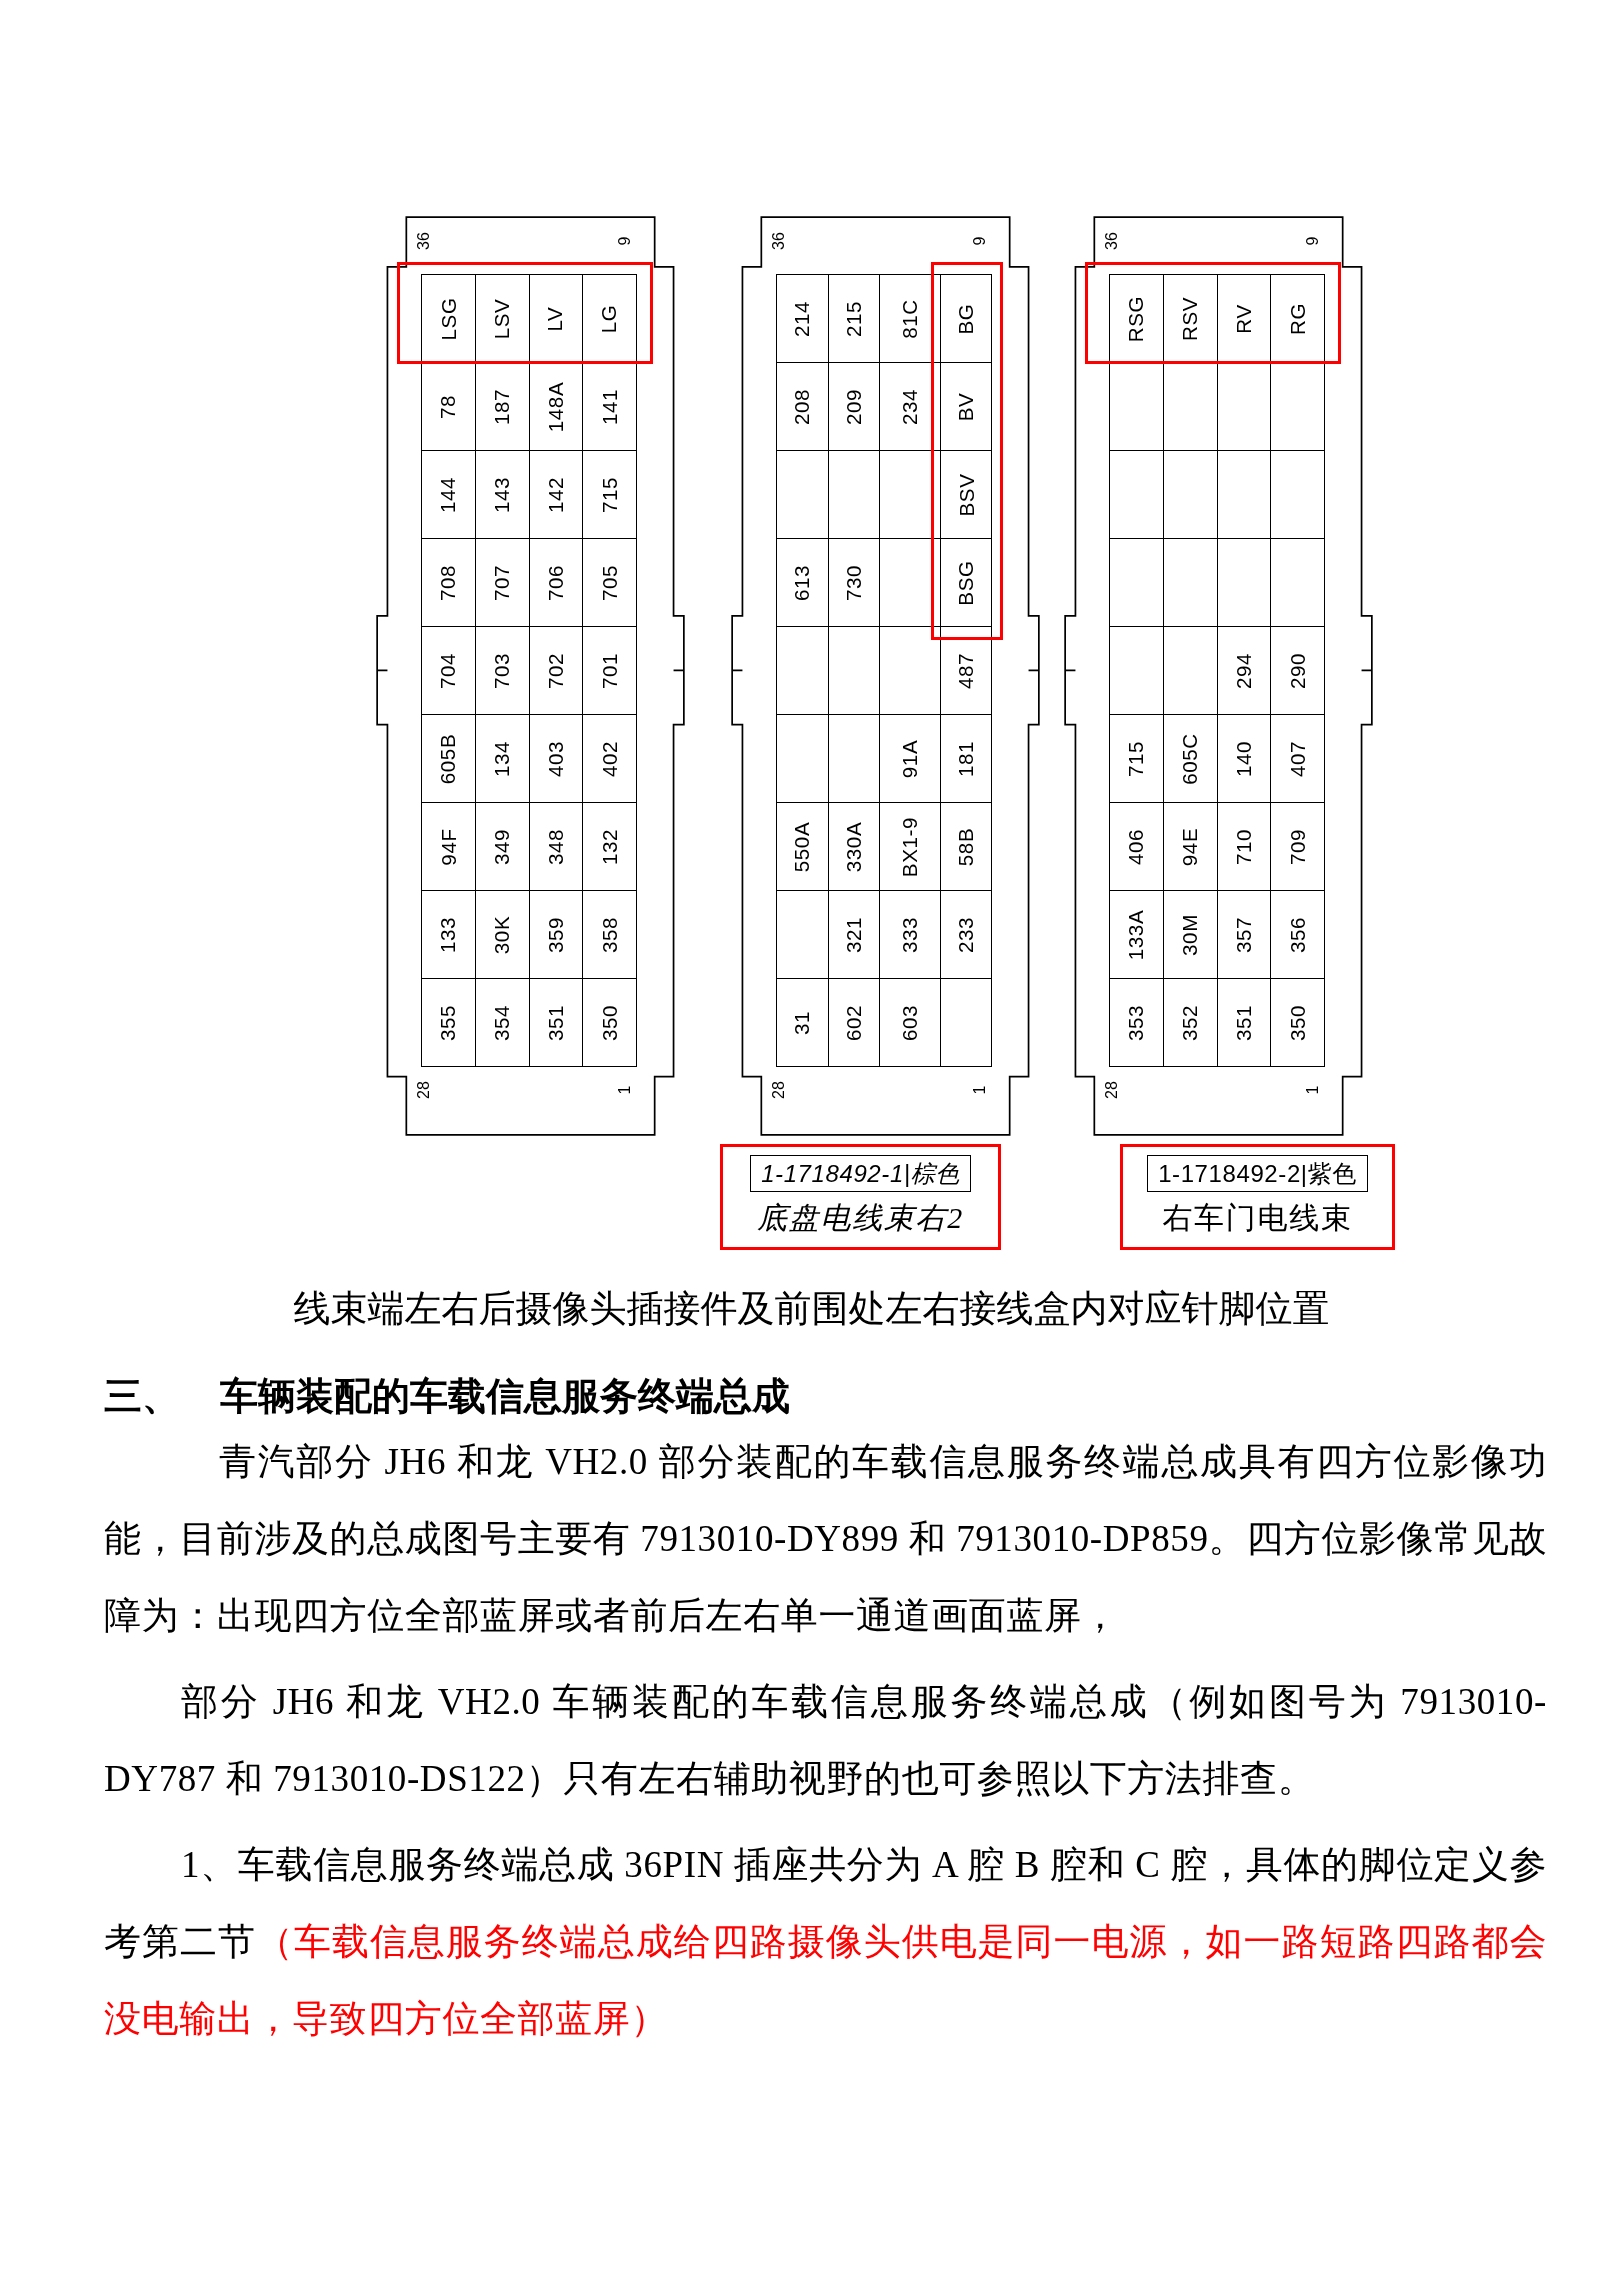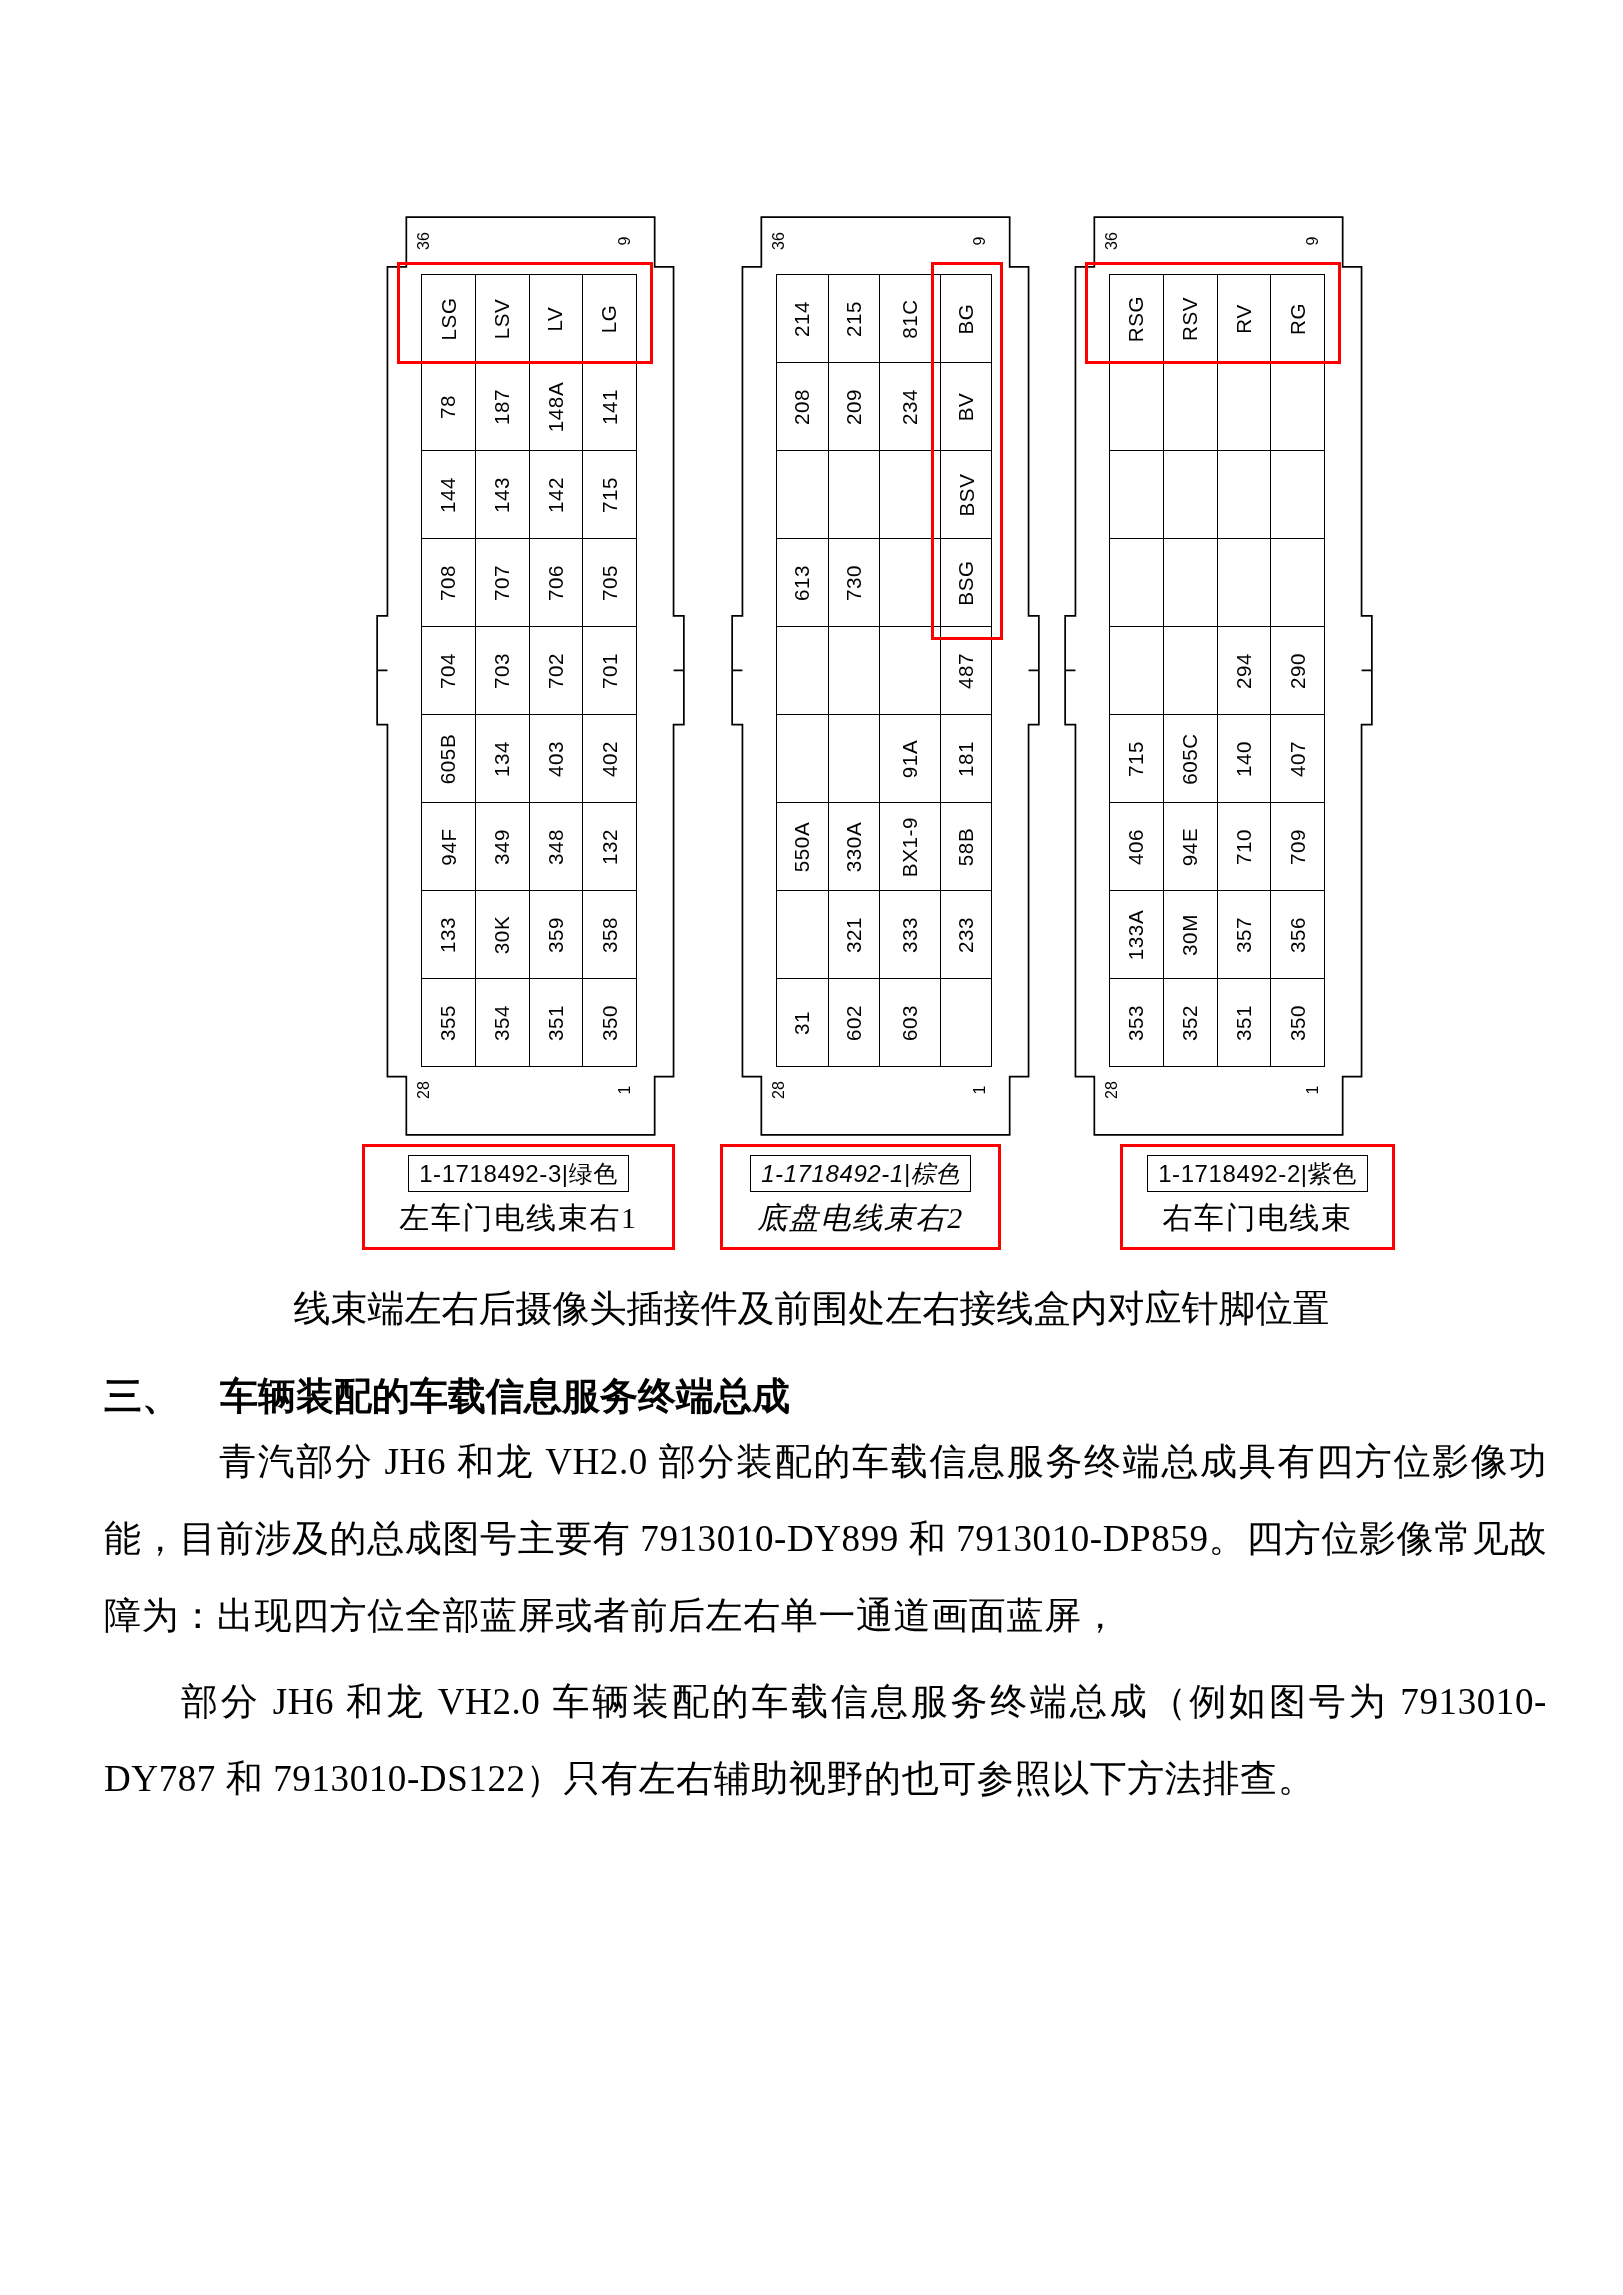--- a/index.html
+++ b/index.html
@@ -436,40 +436,37 @@
           <div class="pin-cell">
             <span>351</span>
           </div>
           <div class="pin-cell">
             <span>350</span>
           </div>
         </div>
       <div class="hl hl-row"></div>
     </div>
 
-    <div class="conn-label" style="left:362px;width:313px;">
-      <span class="part-num">1-1718492-3|绿色</span>
-      <span class="conn-name">左车门电线束右1</span>
-    </div>
     <div class="conn-label" style="left:720px;width:281px;font-style:italic;">
       <span class="part-num">1-1718492-1|棕色</span>
       <span class="conn-name">底盘电线束右2</span>
     </div>
     <div class="conn-label" style="left:1120px;width:275px;">
       <span class="part-num">1-1718492-2|紫色</span>
       <span class="conn-name">右车门电线束</span>
     </div>
 
   </div>
 
   <div class="caption">线束端左右后摄像头插接件及前围处左右接线盒内对应针脚位置</div>
 
   <div class="heading">
     <span class="num">三、</span><span class="title">车辆装配的车载信息服务终端总成</span>
   </div>
 
   <div class="content">
     <p class="p1">青汽部分 JH6 和龙 VH2.0 部分装配的车载信息服务终端总成具有四方位影像功能，目前涉及的总成图号主要有 7913010-DY899 和 7913010-DP859。四方位影像常见故障为：出现四方位全部蓝屏或者前后左右单一通道画面蓝屏，</p>
     <p class="p2">部分 JH6 和龙 VH2.0 车辆装配的车载信息服务终端总成（例如图号为 7913010-DY787 和 7913010-DS122）只有左右辅助视野的也可参照以下方法排查。</p>
+    <p class="p3"><span>1、车载信息服务终端总成 36PIN 插座共分为 A 腔 B 腔和 C 腔，具体的脚位定义参考第二节</span><span class="red-text">（车载信息服务终端总成给四路摄像头供电是同一电源，如一路短路四路都会没电输出，导致四方位全部蓝屏）</span></p>
   </div>
 
 </div>
 
 
 </body></html>

